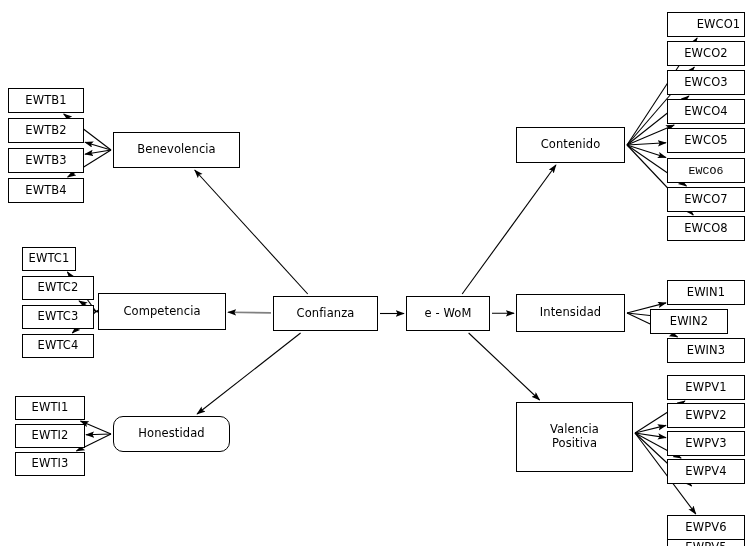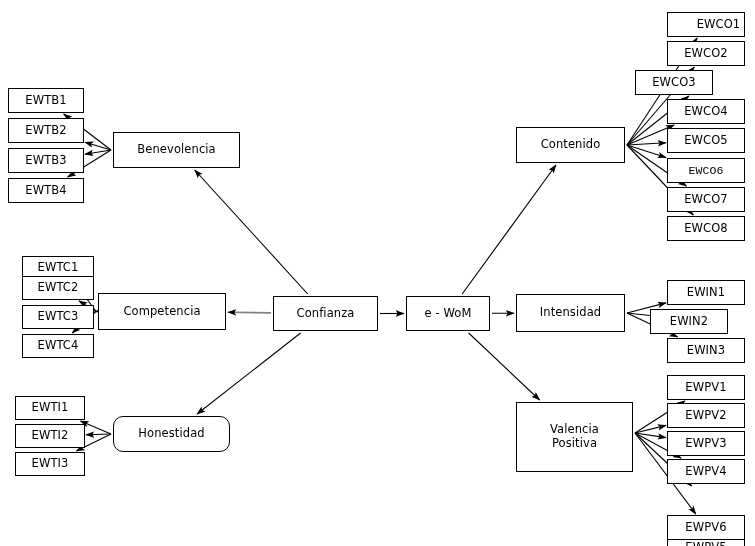--- a/index.html
+++ b/index.html
@@ -96,21 +96,21 @@
       </div>
       <div class="node indicator" style="left: 8px; top: 118px; width: 76px; height: 25px;">
         <span>EWTB2</span>
       </div>
       <div class="node indicator" style="left: 8px; top: 148px; width: 76px; height: 25px;">
         <span>EWTB3</span>
       </div>
       <div class="node indicator" style="left: 8px; top: 178px; width: 76px; height: 25px;">
         <span>EWTB4</span>
       </div>
-      <div class="node indicator" style="left: 22px; top: 256px; width: 72px; height: 24px;">
+      <div class="node indicator" style="left: 22px; top: 247px; width: 54px; height: 24px;">
         <span>EWTC1</span>
       </div>
       <div class="node indicator" style="left: 22px; top: 276px; width: 72px; height: 24px;">
         <span>EWTC2</span>
       </div>
       <div class="node indicator" style="left: 22px; top: 305px; width: 72px; height: 24px;">
         <span>EWTC3</span>
       </div>
       <div class="node indicator" style="left: 22px; top: 334px; width: 72px; height: 24px;">
         <span>EWTC4</span>
@@ -123,21 +123,21 @@
       </div>
       <div class="node indicator" style="left: 15px; top: 452px; width: 70px; height: 24px;">
         <span>EWTI3</span>
       </div>
       <div class="node indicator" style="left: 667px; top: 12px; width: 78px; height: 25px; padding-left: 25px;">
         <span>EWCO1</span>
       </div>
       <div class="node indicator" style="left: 667px; top: 41px; width: 78px; height: 25px;">
         <span>EWCO2</span>
       </div>
-      <div class="node indicator" style="left: 635px; top: 70px; width: 78px; height: 25px;">
+      <div class="node indicator" style="left: 667px; top: 70px; width: 78px; height: 25px;">
         <span>EWCO3</span>
       </div>
       <div class="node indicator" style="left: 667px; top: 99px; width: 78px; height: 25px;">
         <span>EWCO4</span>
       </div>
       <div class="node indicator" style="left: 667px; top: 128px; width: 78px; height: 25px;">
         <span>EWCO5</span>
       </div>
       <div class="node indicator" style="left: 667px; top: 158px; width: 78px; height: 25px; font-family: Liberation Mono, monospace;">
         <span>EWCO6</span>

